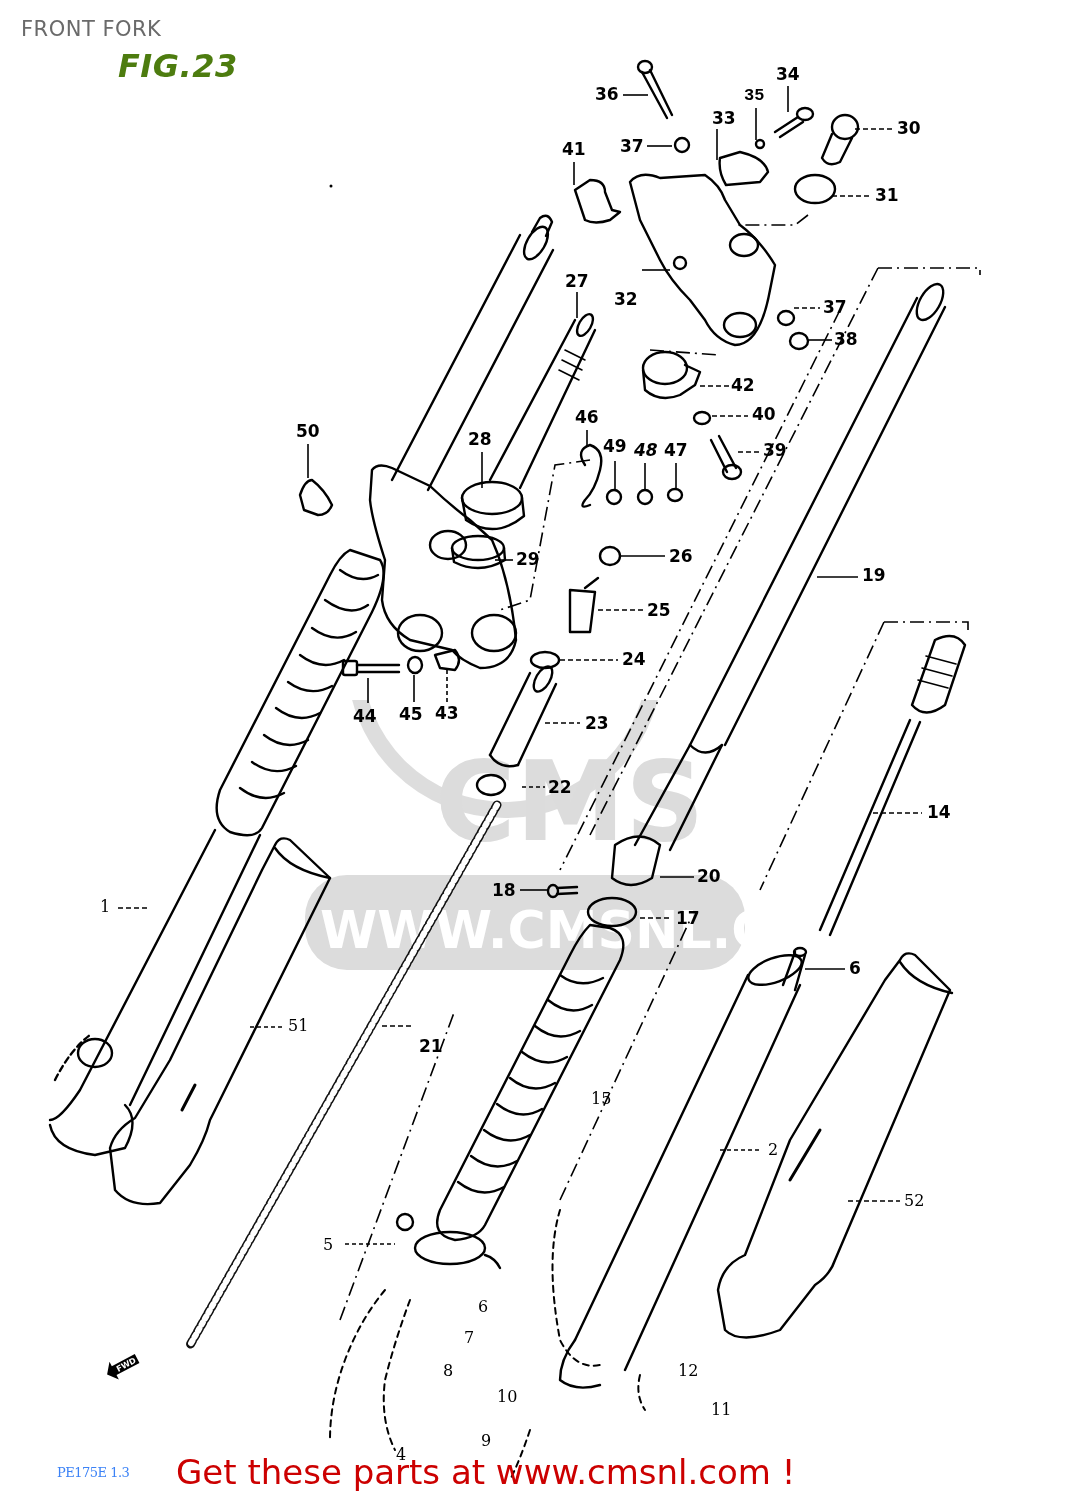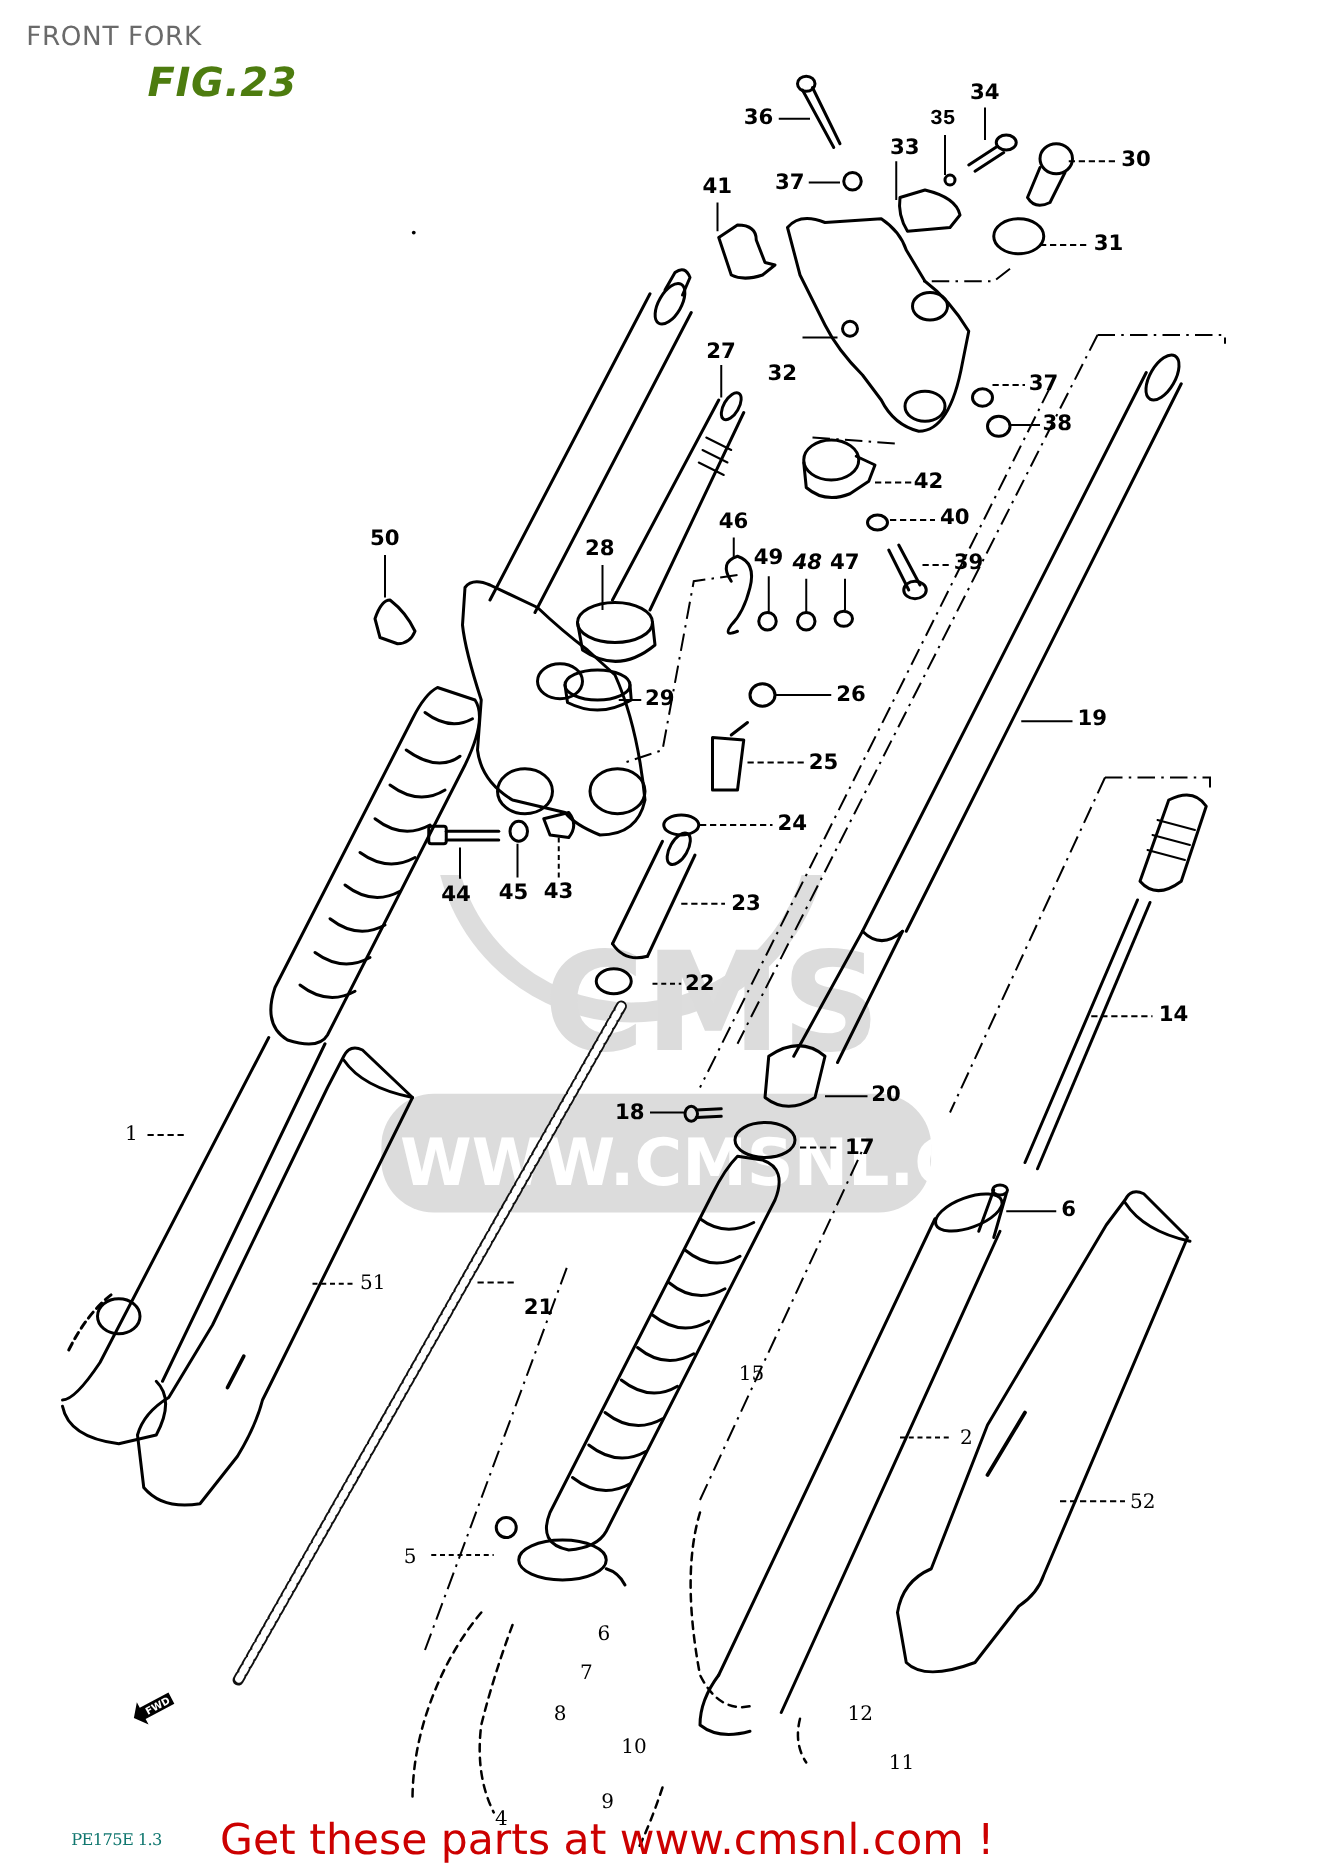--- a/index.html
+++ b/index.html
@@ -4,21 +4,21 @@
   <style>
     html, body { margin: 0; padding: 0; background: #ffffff; }
     body { width: 1067px; height: 1500px; position: relative; overflow: hidden; font-family: "DejaVu Sans", sans-serif; }
     .page-title { position: absolute; left: 21px; top: 17px; font-size: 21px; color: #6a6a6a; letter-spacing: 0.5px; font-family: "DejaVu Sans", sans-serif; }
     .fig-label { position: absolute; left: 118px; top: 47px; font-size: 32px; font-weight: bold; color: #4d7c0f; font-family: "DejaVu Sans", sans-serif; letter-spacing: 0.5px; font-style: italic; }
     svg.diagram { position: absolute; left: 0; top: 0; }
     .watermark { position: absolute; left: 305px; top: 700px; width: 440px; height: 300px; pointer-events: none; }
     .callout { position: absolute; font-family: "DejaVu Sans", sans-serif; font-size: 17px; color: #000; line-height: 1; white-space: nowrap; }
     .callout.bold { font-weight: bold; }
     .callout.faint { font-family: "DejaVu Serif", serif; font-weight: normal; font-size: 16px; }
-    .sheet-code { position: absolute; left: 57px; top: 1465px; font-family: "DejaVu Serif", serif; font-size: 13px; color: #0f766e; letter-spacing: -0.5px; }
+    .sheet-code { position: absolute; left: 57px; top: 1465px; font-family: "DejaVu Serif", serif; font-size: 13px; color: #3b82f6; letter-spacing: -0.5px; }
     .promo-banner { position: absolute; left: 176px; top: 1452px; font-family: "DejaVu Sans", sans-serif; font-size: 34px; color: #cc0000; white-space: nowrap; text-decoration: none; }
     .fwd-badge { position: absolute; left: 103px; top: 1348px; width: 40px; height: 36px; }
   </style>
 </head>
 <body>
 
 <div class="page-title">FRONT FORK</div>
 <div class="fig-label">FIG.23</div>
 
 <svg class="watermark" viewBox="0 0 440 300">

